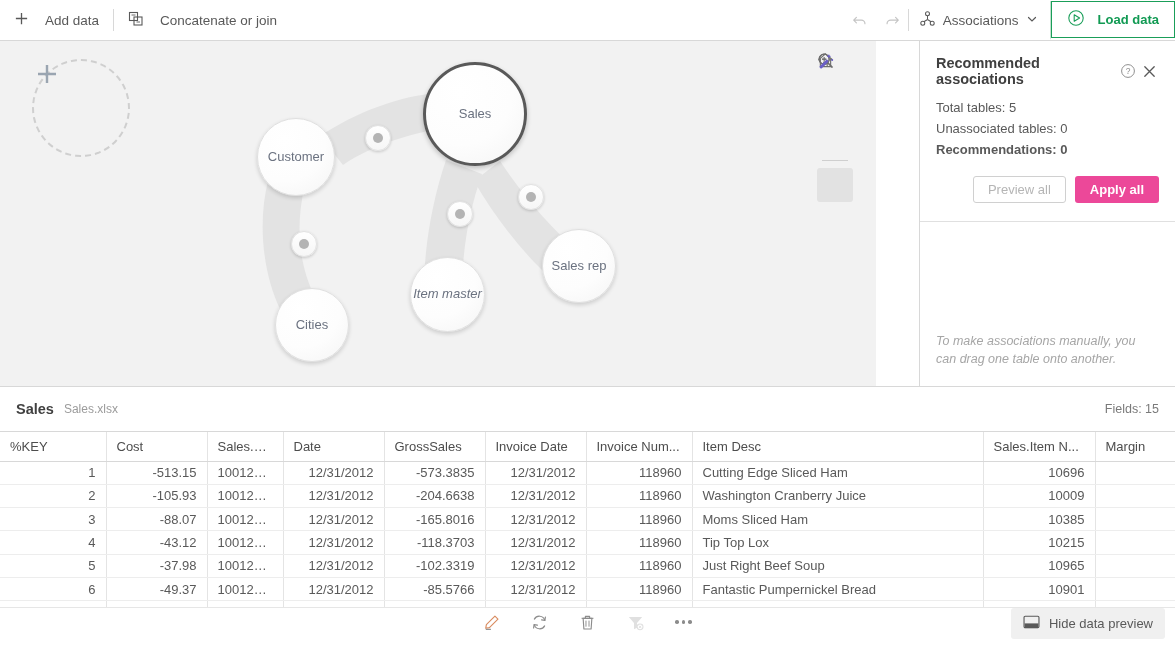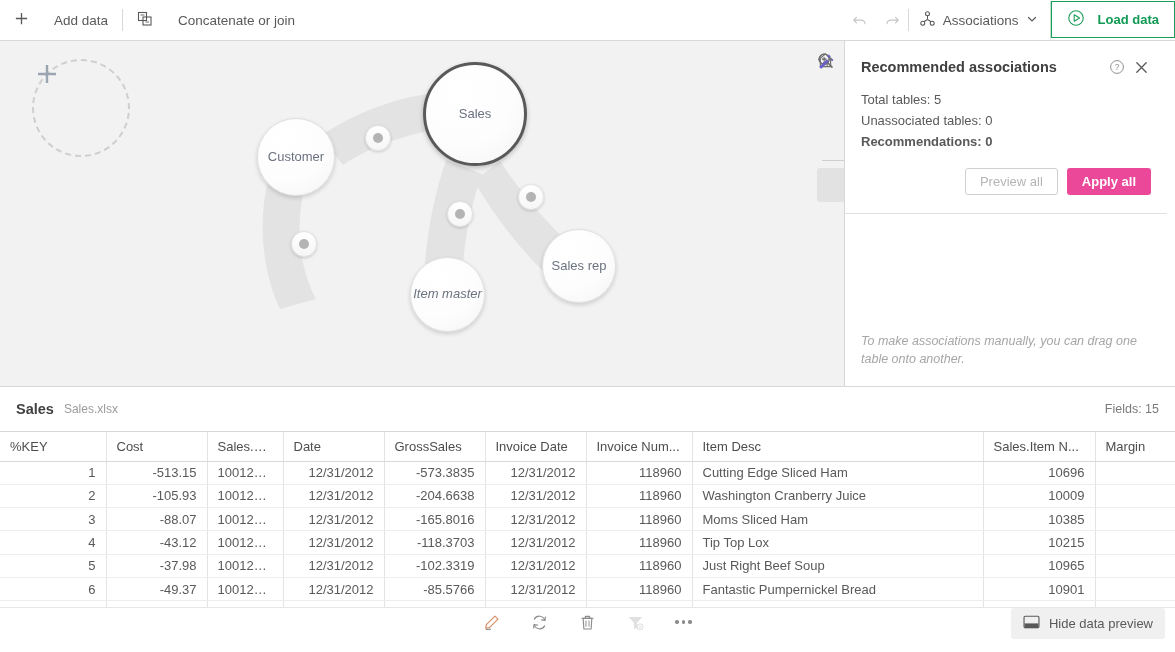--- a/index.html
+++ b/index.html
@@ -14,21 +14,21 @@
   }
   .app { position: relative; width: 1175px; height: 652px; }
 
   
   .topbar {
     position: absolute; top: 0; left: 0; width: 1175px; height: 41px;
     background: #ffffff; border-bottom: 1px solid #d8d8d8;
     display: flex; align-items: stretch;
   }
   .tb-btn {
-    display: flex; align-items: center; gap: 25px;
+    display: flex; align-items: center; gap: 16px;
     padding: 0 14px; cursor: pointer; color: #595959;
     font-size: 13.5px; white-space: nowrap;
   }
   .tb-sep { width: 1px; background: #d8d8d8; margin: 9px 0; }
   .tb-spacer { flex: 1 1 auto; }
   .icon-btn {
     display: flex; align-items: center; justify-content: center;
     width: 32px; height: 41px; cursor: pointer; color: #b0b0b0;
   }
   .assoc-btn {
@@ -83,21 +83,21 @@
   }
   .vtool {
     width: 36px; height: 34px; display: flex; align-items: center; justify-content: center;
     cursor: pointer; border-radius: 3px; color: #707070;
   }
   .vtool.active { background: #e2e2e2; }
   .vdiv { width: 26px; height: 1px; background: #cfcfcf; margin: 7px 0; }
 
   
   .rpanel {
-    position: absolute; right: 8px; top: 41px; width: 323px; height: 345px;
+    position: absolute; right: 0; top: 41px; width: 256px; height: 345px;
     background: #ffffff; border-left: 1px solid #d8d8d8;
   }
   .rp-head {
     display: flex; align-items: center; padding: 14px 14px 0 16px;
   }
   .rp-title { font-size: 14.5px; font-weight: bold; color: #404040; flex: 1 1 auto; }
   .rp-ico { width: 24px; height: 24px; display:flex; align-items:center; justify-content:center; cursor: pointer; color:#8c8c8c; }
   .rp-stats { padding: 10px 16px 0 16px; font-size: 13px; line-height: 21px; color: #595959; }
   .rp-stats .b { font-weight: bold; }
   .rp-actions { display: flex; justify-content: flex-end; gap: 9px; padding: 16px 16px 0 16px; }
@@ -249,20 +249,23 @@
             <path d="M11.8 4h2.4v7.8H22v2.4h-7.8V22h-2.4v-7.8H4v-2.4h7.8z" fill="#9aa5b1"></path>
           </svg>
       </span>
     </div>
 
     <div class="bubble selected" style="left:423px; top:21px; width:104px; height:104px;">
       <span>Sales</span>
     </div>
     <div class="bubble" style="left:257px; top:77px; width:78px; height:78px;">
       <span>Customer</span>
+    </div>
+    <div class="bubble" style="left:275px; top:247px; width:74px; height:74px;">
+      <span>Cities</span>
     </div>
     <div class="bubble" style="left:410px; top:216px; width:75px; height:75px;font-style:italic;">
       <span>Item master</span>
     </div>
     <div class="bubble" style="left:542px; top:188px; width:74px; height:74px;">
       <span>Sales rep</span>
     </div>
 
     <div class="linknode" style="left:365px; top:84px;">
         <i></i>

